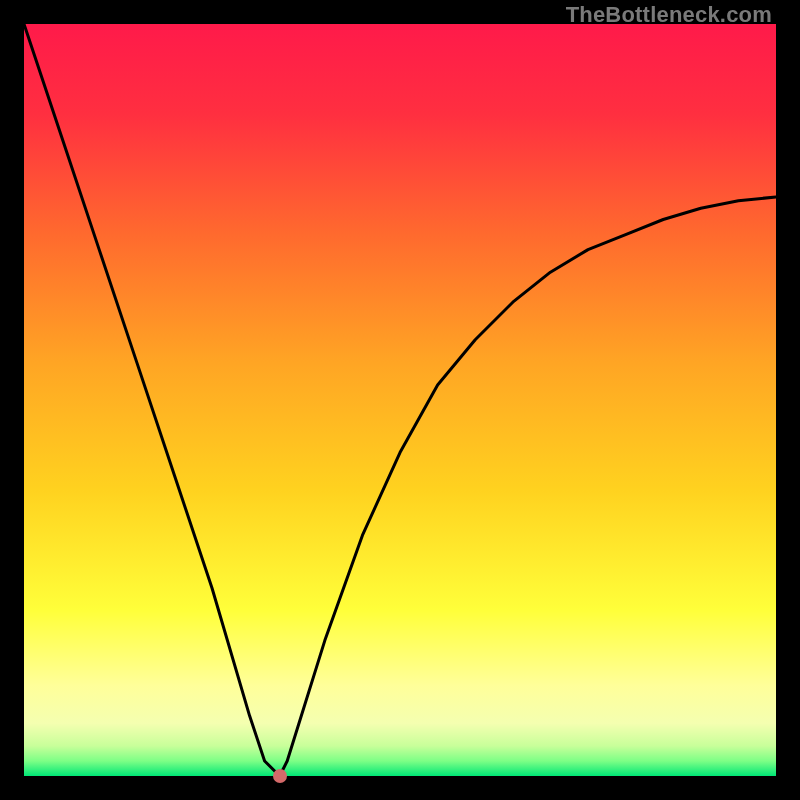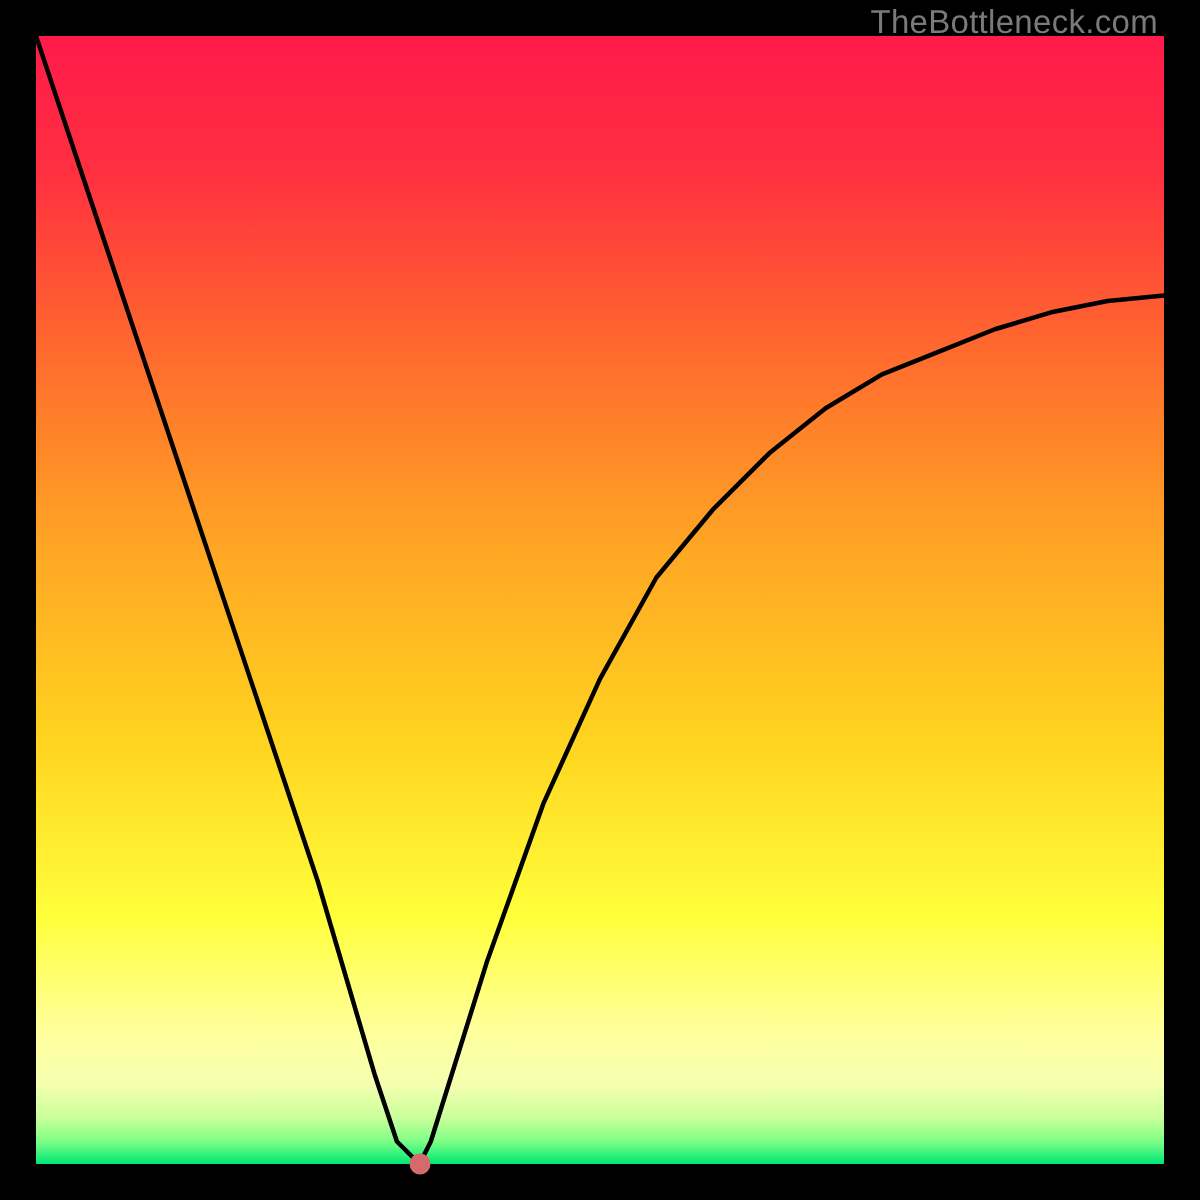--- a/index.html
+++ b/index.html
@@ -25,21 +25,21 @@
     top: 0;
     width: 752px;
     height: 752px;
   }
   .watermark {
     position: absolute;
     top: 2px;
     right: 28px;
     color: #7a7a7a;
     font-size: 22px;
-    font-weight: 400;
+    font-weight: 700;
     letter-spacing: 0.2px;
     user-select: none;
   }
   .curve {
     position: absolute;
     left: 24px;
     top: 24px;
     width: 752px;
     height: 752px;
     pointer-events: none;

